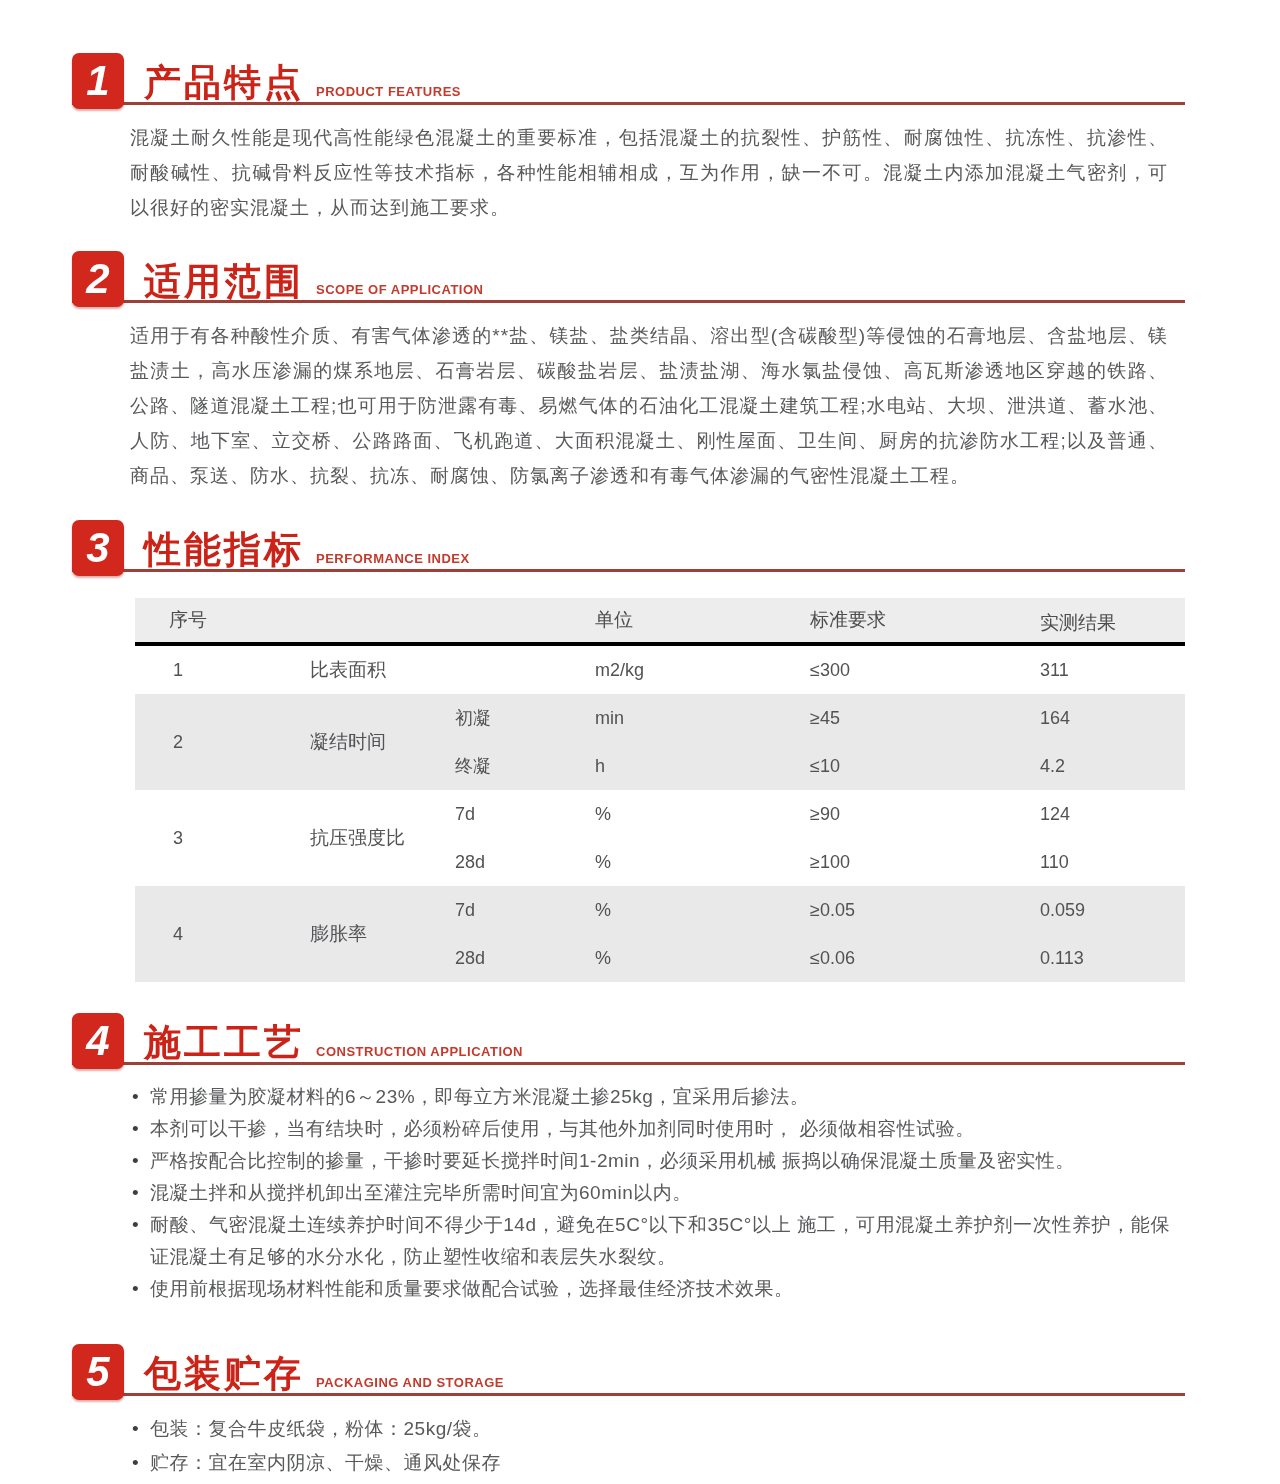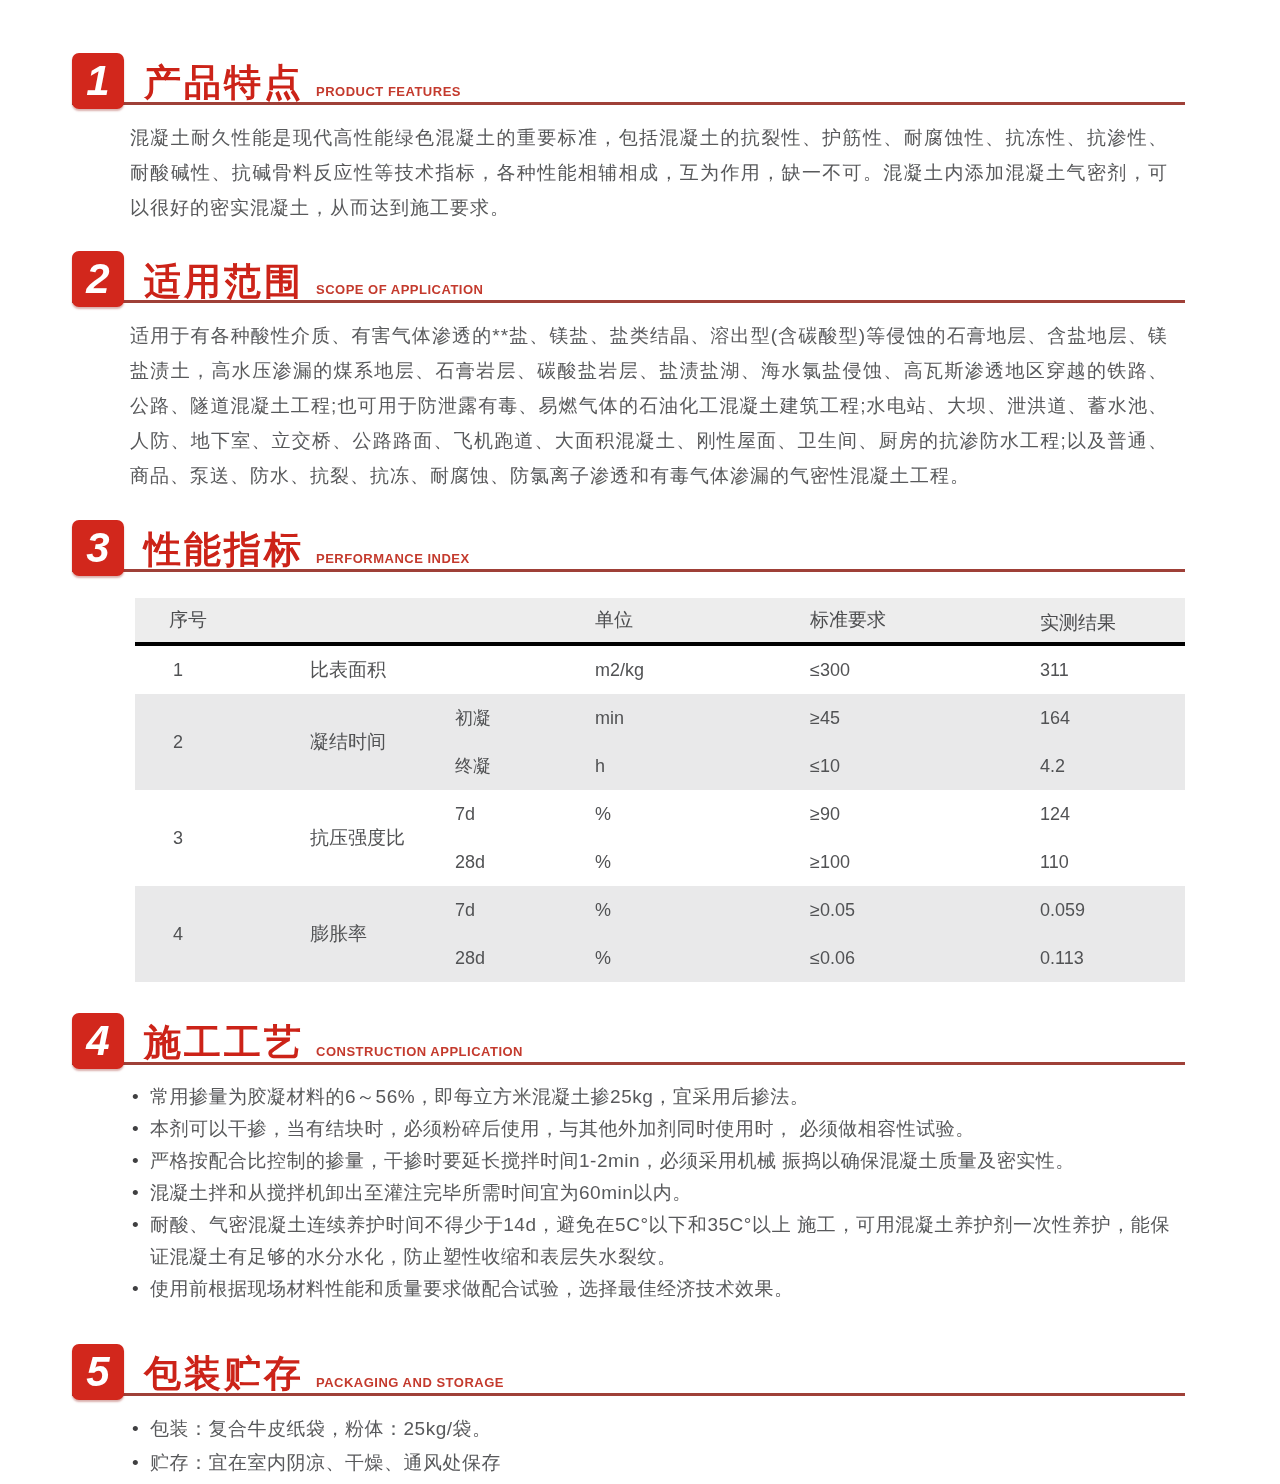--- a/index.html
+++ b/index.html
@@ -171,21 +171,21 @@
 
   <section class="sec s4">
     <div class="sec-head">
       <div class="badge">
         <span>4</span>
       </div>
       <h2 class="zh">施工工艺</h2>
       <span class="en">CONSTRUCTION APPLICATION</span>
     </div>
     <ul class="blist">
-      <li>常用掺量为胶凝材料的6～56%，即每立方米混凝土掺25kg，宜采用后掺法。</li>
+      <li>常用掺量为胶凝材料的6～23%，即每立方米混凝土掺25kg，宜采用后掺法。</li>
       <li>本剂可以干掺，当有结块时，必须粉碎后使用，与其他外加剂同时使用时， 必须做相容性试验。</li>
       <li>严格按配合比控制的掺量，干掺时要延长搅拌时间1-2min，必须采用机械 振捣以确保混凝土质量及密实性。</li>
       <li>混凝土拌和从搅拌机卸出至灌注完毕所需时间宜为60min以内。</li>
       <li>耐酸、气密混凝土连续养护时间不得少于14d，避免在5C°以下和35C°以上 施工，可用混凝土养护剂一次性养护，能保证混凝土有足够的水分水化，防止塑性收缩和表层失水裂纹。</li>
       <li>使用前根据现场材料性能和质量要求做配合试验，选择最佳经济技术效果。</li>
     </ul>
   </section>
 
   <section class="sec s5">
     <div class="sec-head">

